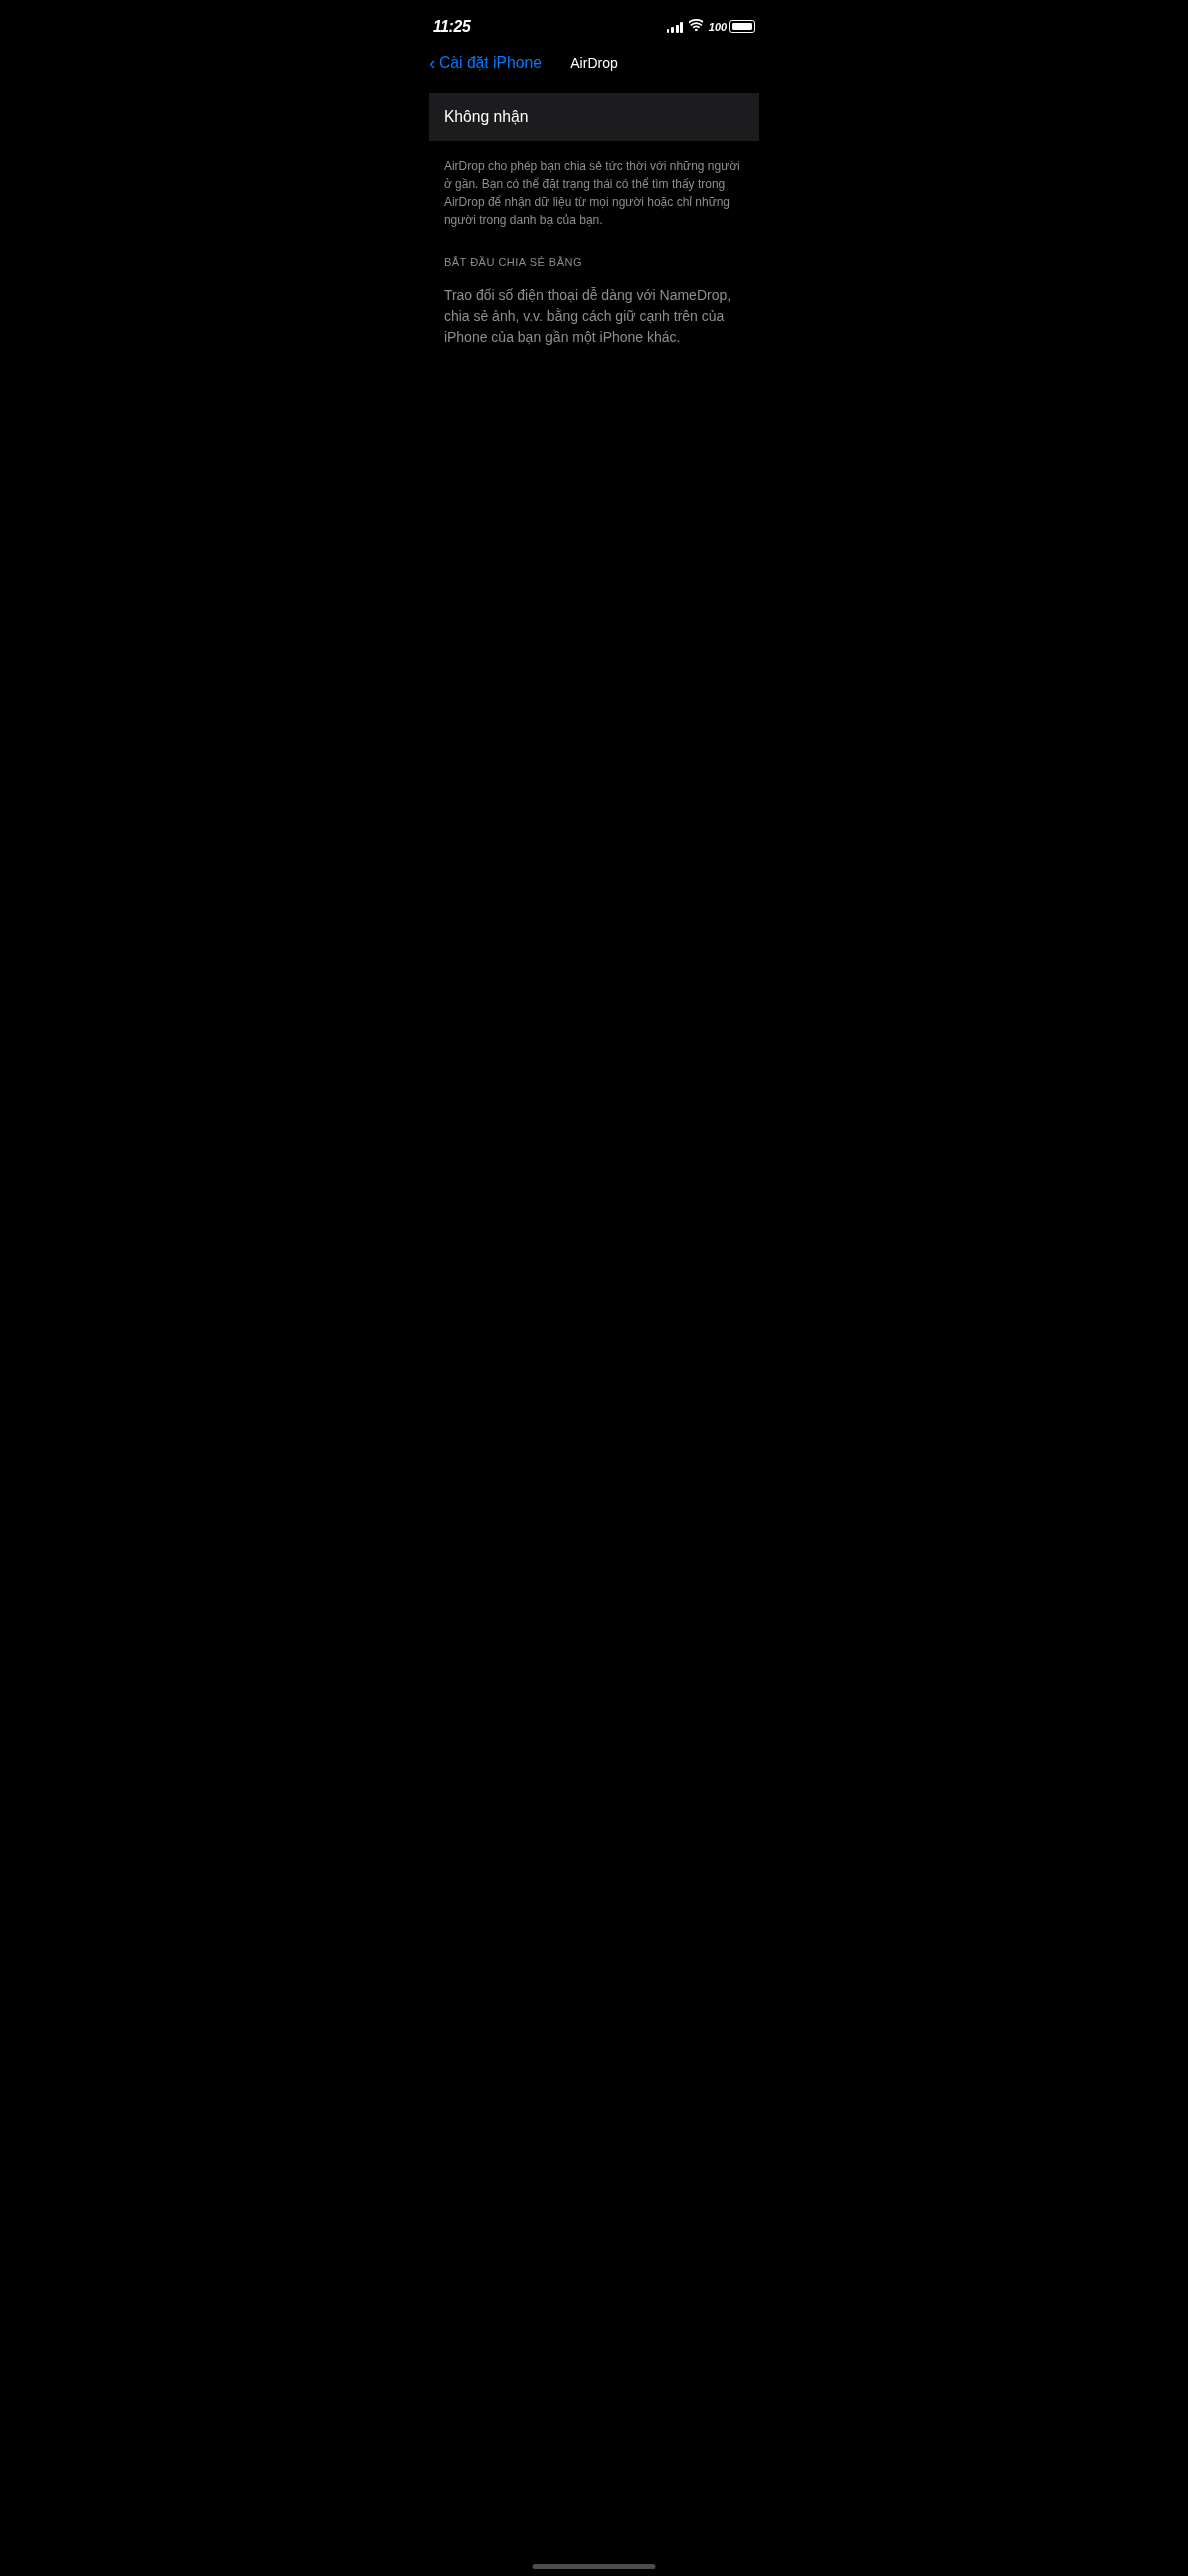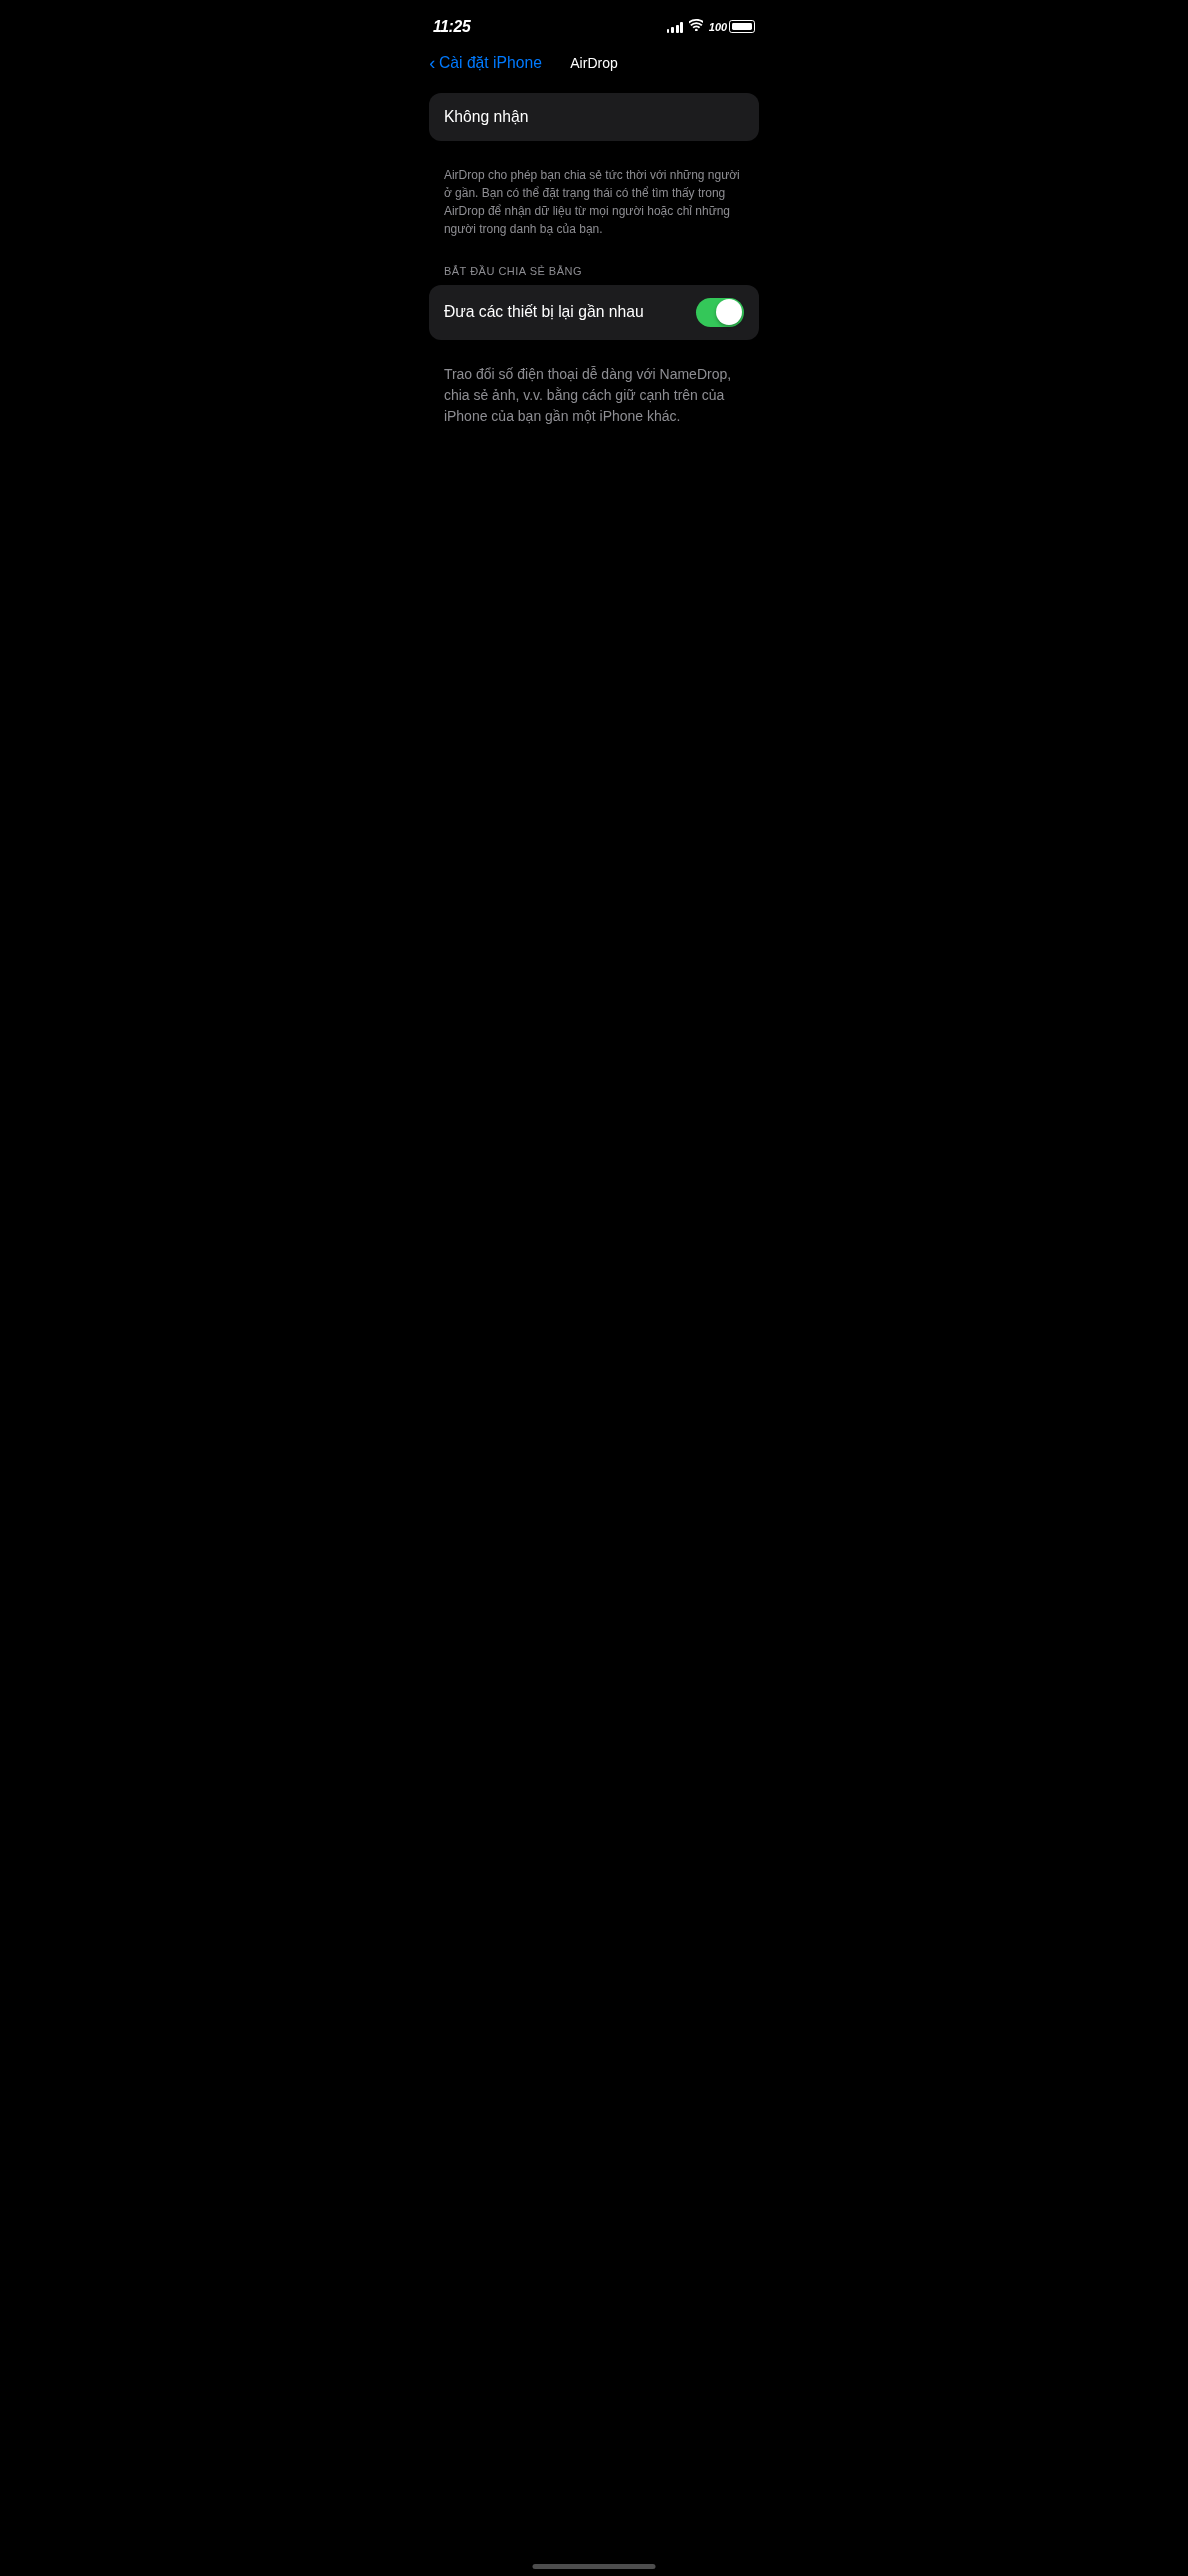--- a/index.html
+++ b/index.html
@@ -123,23 +123,23 @@
       color: #ffffff;
       text-align: center;
     }
 
     .content {
       padding: 11px 14.7px 0 14.7px;
     }
 
     .settings-group {
       background: #1c1c1e;
-      border-radius: 12px;
+      border-radius: 0;
       overflow: hidden;
-      margin-bottom: 15px;
+      margin-bottom: 6px;
     }
 
     .settings-item {
       display: flex;
       align-items: center;
       justify-content: space-between;
       padding: 13px 14.7px;
       min-height: 48px;
       border-bottom: 0.9px solid #38383a;
       cursor: pointer;
@@ -277,27 +277,19 @@
       <span class="settings-item-label">Không nhận</span>
     </div>
 
 
   </div>
 
   <div class="description-text">AirDrop cho phép bạn chia sẻ tức thời với những người ở gần. Bạn có thể đặt trạng thái có thể tìm thấy trong AirDrop để nhận dữ liệu từ mọi người hoặc chỉ những người trong danh bạ của bạn.</div>
 
   <div class="section-header">BẮT ĐẦU CHIA SẺ BẰNG</div>
 
-  <div class="settings-group">
-    <div class="toggle-row">
-      <span class="toggle-label">Đưa các thiết bị lại gần nhau</span>
-      <div class="toggle">
-        <div class="toggle-thumb"></div>
-      </div>
-    </div>
-  </div>
 
   <div class="bottom-description">Trao đổi số điện thoại dễ dàng với NameDrop, chia sẻ ảnh, v.v. bằng cách giữ cạnh trên của iPhone của bạn gần một iPhone khác.</div>
 
 </div>
 
 <div class="home-indicator"></div>
 
 
 </body></html>

